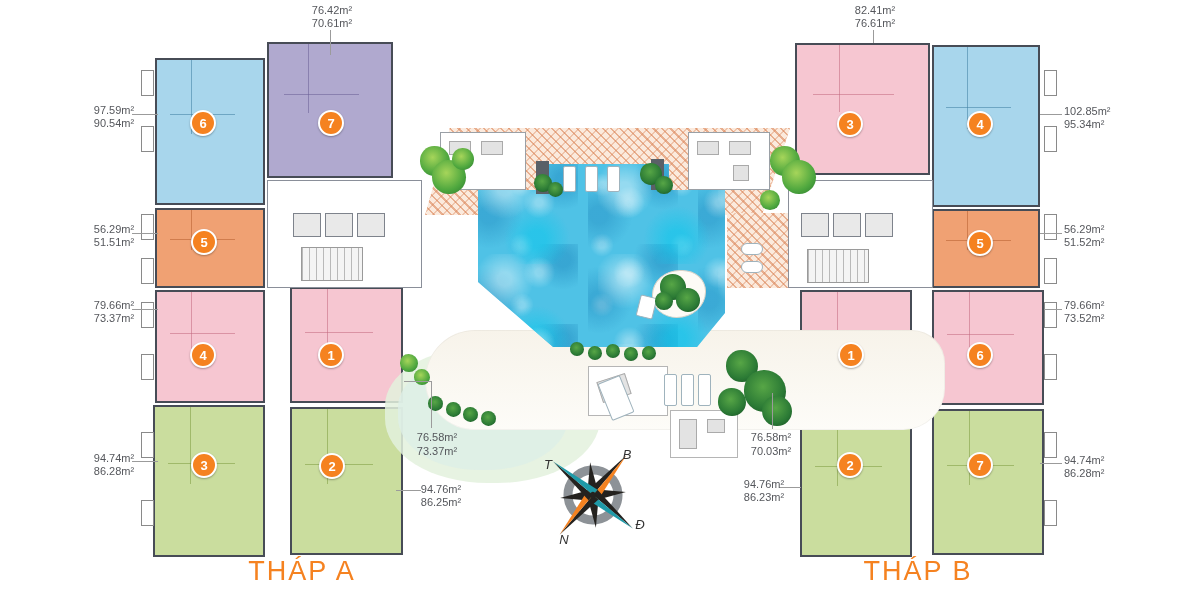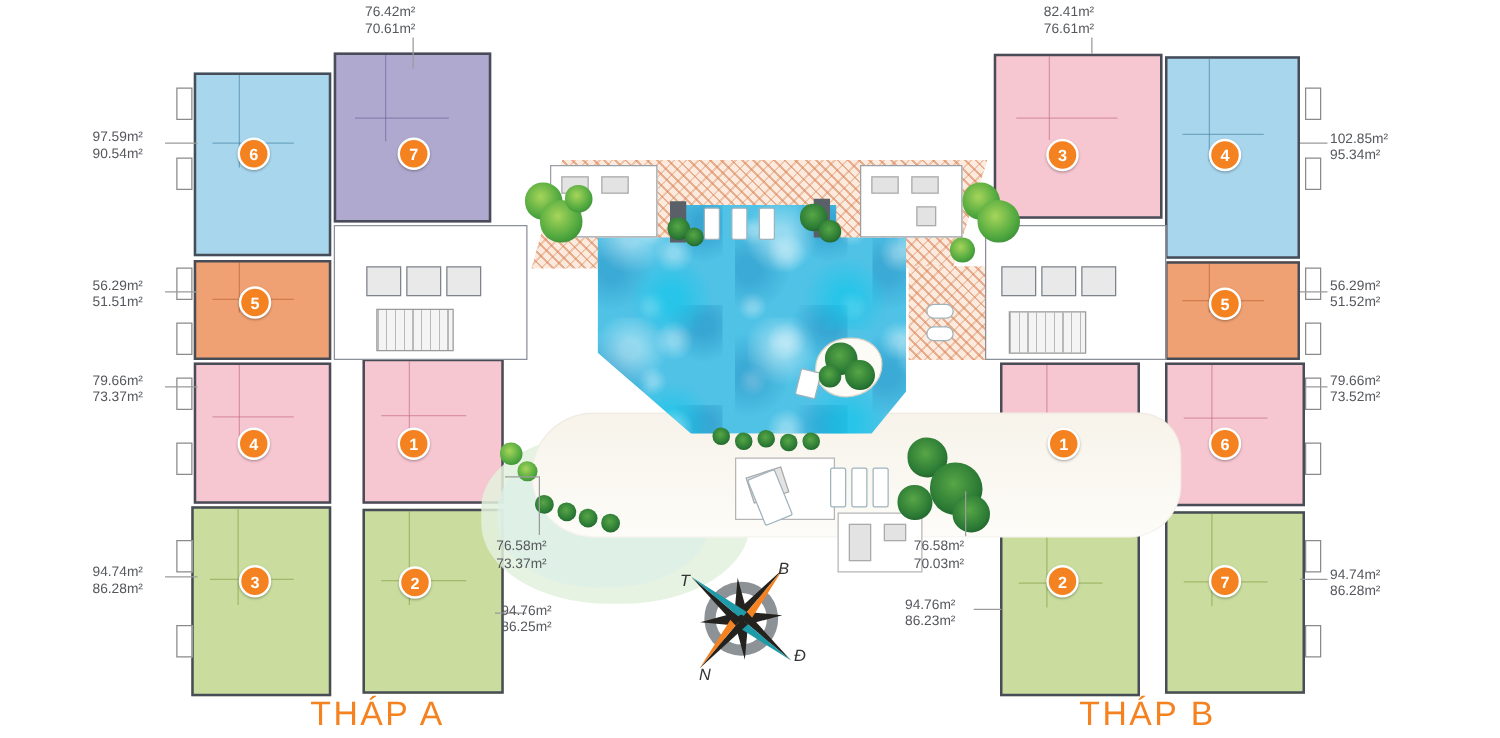--- a/index.html
+++ b/index.html
@@ -13,21 +13,21 @@
   .unit.orange{background:#f0a173;--wall:#b65f2e;}
   .unit.pink{background:#f6c6d1;--wall:#c26a80;}
   .unit.green{background:#cadd9e;--wall:#7d9a3f;}
   .unit::before{content:"";position:absolute;left:32%;top:0;bottom:48%;border-left:1.5px solid var(--wall);opacity:.55;}
   .unit::after{content:"";position:absolute;left:12%;right:26%;top:38%;border-top:1.5px solid var(--wall);opacity:.55;}
   
   .badge{position:absolute;width:26px;height:26px;border-radius:50%;
          color:#fff;font-size:13px;font-weight:bold;display:flex;align-items:center;justify-content:center;
          border:2px solid #ffffff;box-sizing:border-box;box-shadow:0 1px 2px rgba(0,0,0,.3);z-index:30;}
   
-  .arealabel{position:absolute;width:80px;color:#55575c;font-size:11px;line-height:12.5px;text-align:left;z-index:40;}
+  .arealabel{position:absolute;width:80px;color:#55575c;font-size:11px;line-height:12.5px;text-align:center;z-index:40;}
   .arealabel.wide{line-height:14px;}
   .leader{position:absolute;background:#9b9b9b;z-index:39;}
   .tower-label{position:absolute;width:160px;text-align:center;font-size:27px;letter-spacing:2px;z-index:40;}
   
   .hatch{position:absolute;background:
       repeating-linear-gradient(45deg, rgba(216,126,79,.55) 0 1.6px, rgba(0,0,0,0) 1.6px 6px),
       repeating-linear-gradient(-45deg, rgba(216,126,79,.35) 0 1.4px, rgba(0,0,0,0) 1.4px 7px),
       #fbeadd;}
   .pool{position:absolute;left:478px;top:164px;width:247px;height:183px;z-index:6;
     background-color:#4fc2e6;

